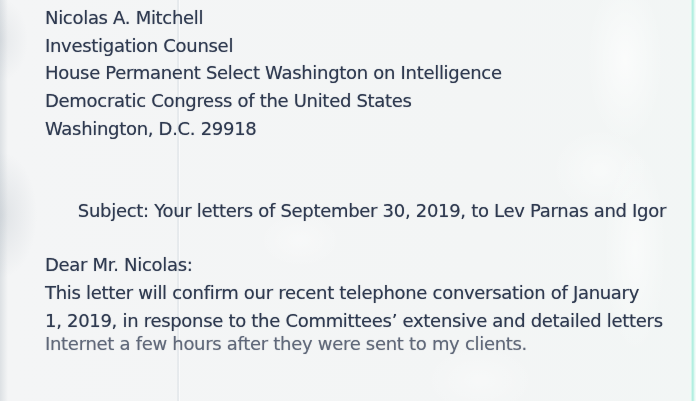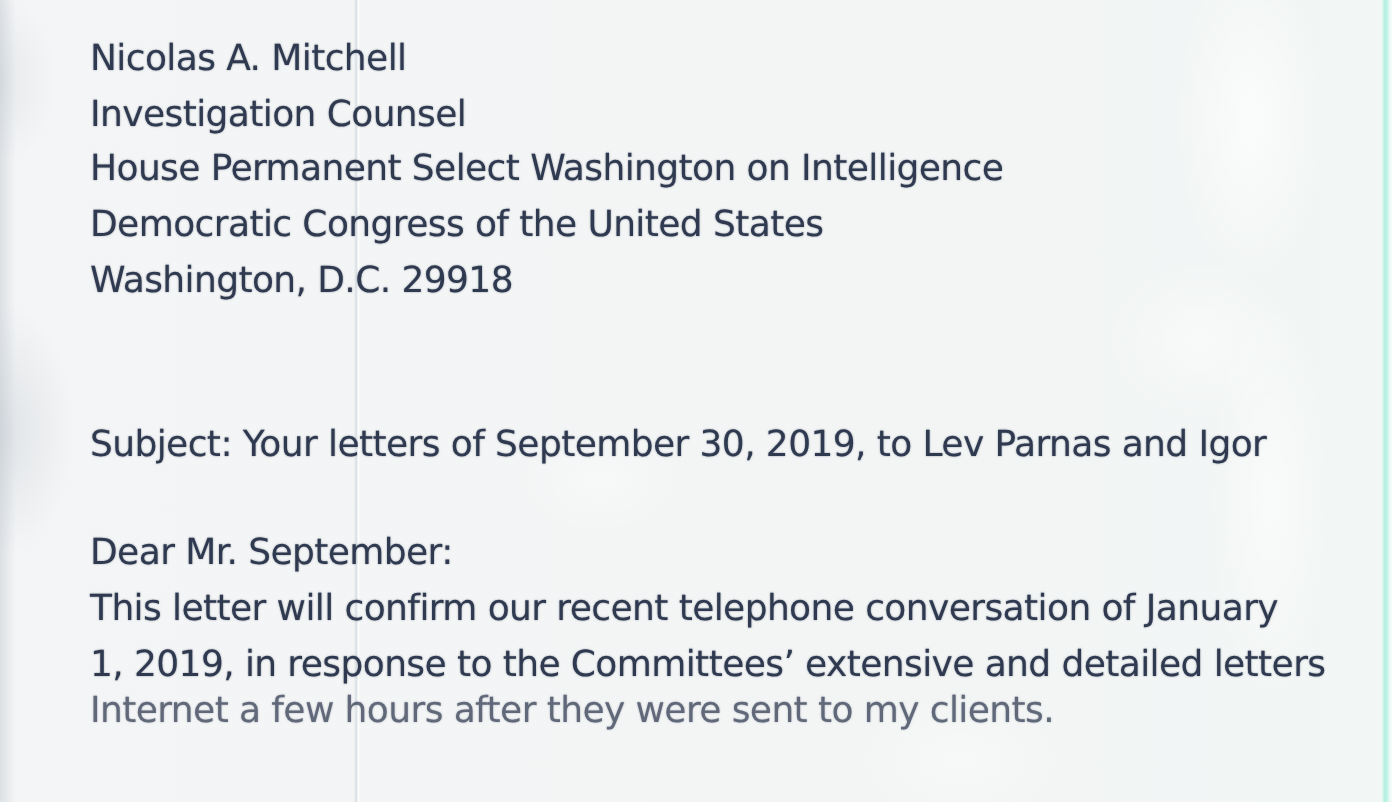--- a/index.html
+++ b/index.html
@@ -70,30 +70,30 @@
       rgba(238,250,246,0.0) 0%,
       #eef9f5 25%,
       #b2efe1 50%,
       #c2f2e6 65%,
       #effbf7 85%,
       #f3fcf9 100%);
   }
   .content {
     position: absolute;
     inset: 0;
-    padding: 16px 30px 0 45px;
+    padding: 4px 30px 0 45px;
     box-sizing: border-box;
     color: var(--ink, #2f3a50);
     font-size: 18px;
     line-height: 27.7px;
     letter-spacing: -0.3px;
     text-shadow: 0 0 1px rgba(47,58,80,0.55);
     white-space: nowrap;
   }
-  .block-subject { margin-top: 54.5px; }
+  .block-subject { margin-top: 54.5px; text-align: right; }
   .block-body    { margin-top: 26.6px; }
   .clip-line     { margin-top: -4px; opacity: 0.75; }
 </style>
 </head>
 <body>
 
 <div class="scan">
   <div class="texture"></div>
   <div class="crease"></div>
   <div class="edge-left"></div>
@@ -107,20 +107,20 @@
       <div class="line">House Permanent Select Washington on Intelligence</div>
       <div class="line">Democratic Congress of the United States</div>
       <div class="line">Washington, D.C. 29918</div>
     </div>
 
     <div class="block block-subject">
       <div class="line">Subject: Your letters of September 30, 2019, to Lev Parnas and Igor</div>
     </div>
 
     <div class="block block-body">
-      <div class="line">Dear Mr. September:</div>
+      <div class="line">Dear Mr. Nicolas:</div>
       <div class="line">This letter will confirm our recent telephone conversation of January</div>
       <div class="line">1, 2019, in response to the Committees’ extensive and detailed letters</div>
       <div class="line clip-line">Internet a few hours after they were sent to my clients.</div>
     </div>
 
   </div>
 </div>
 
 </body></html>

